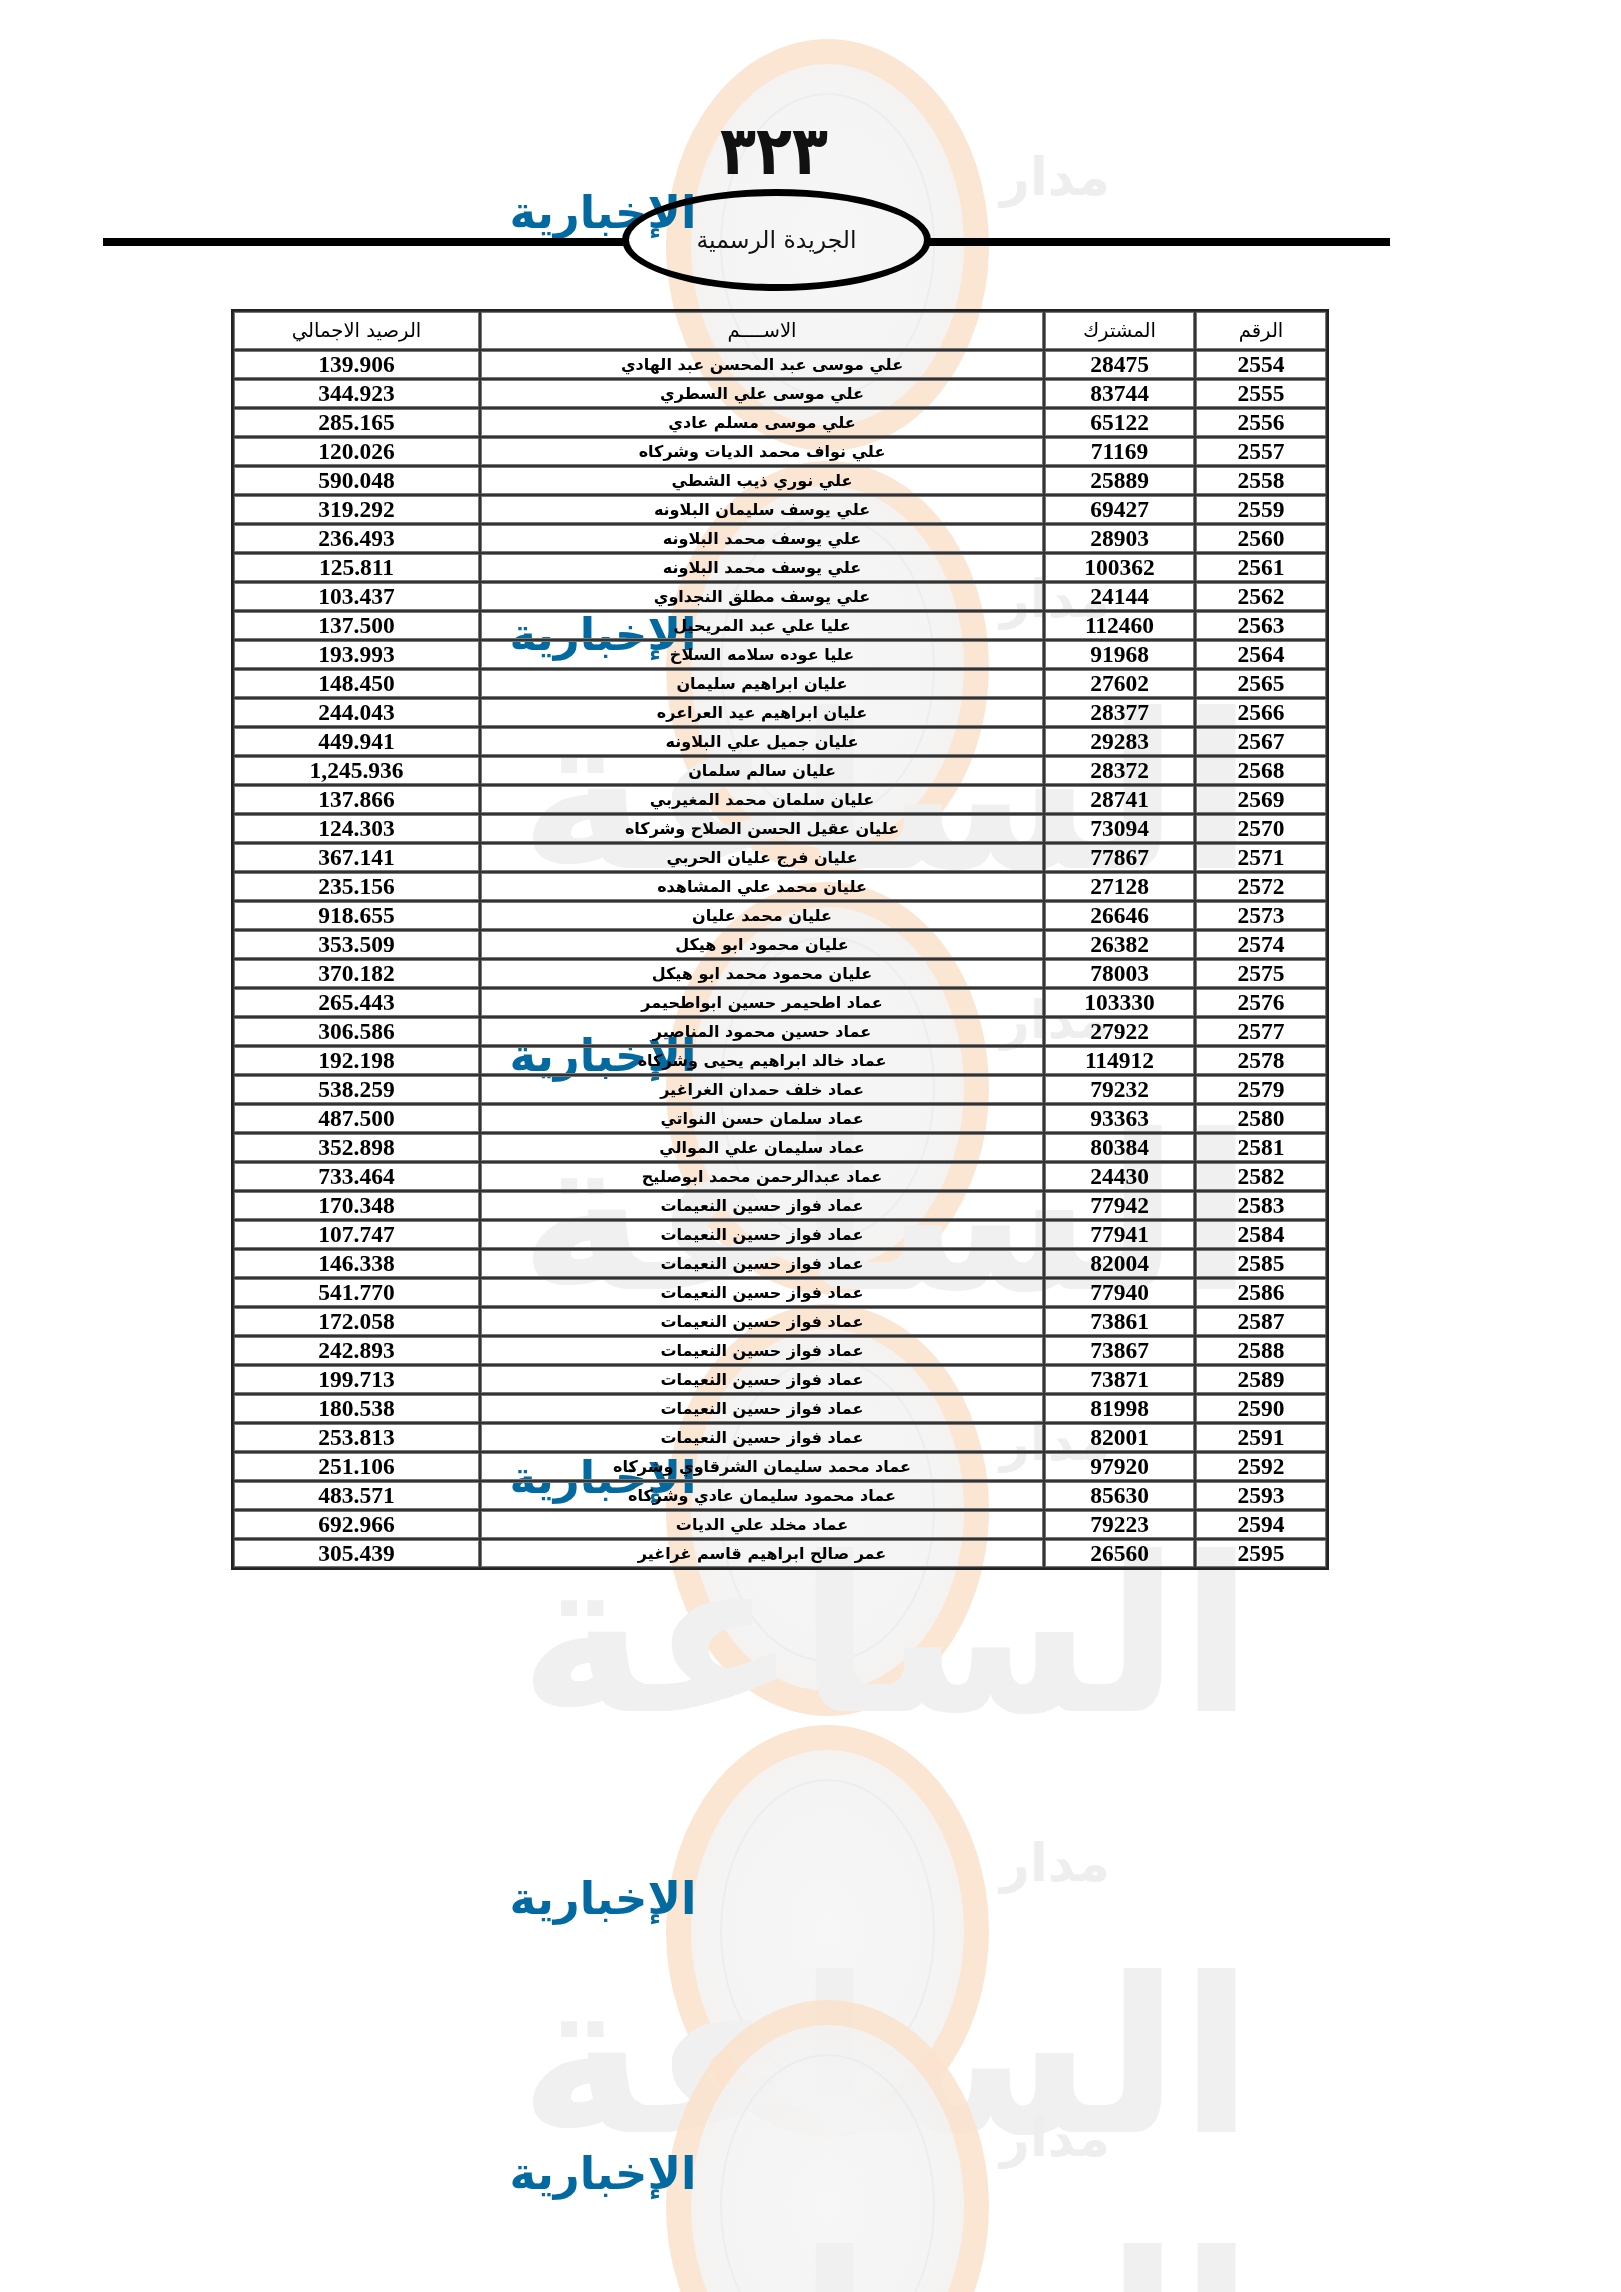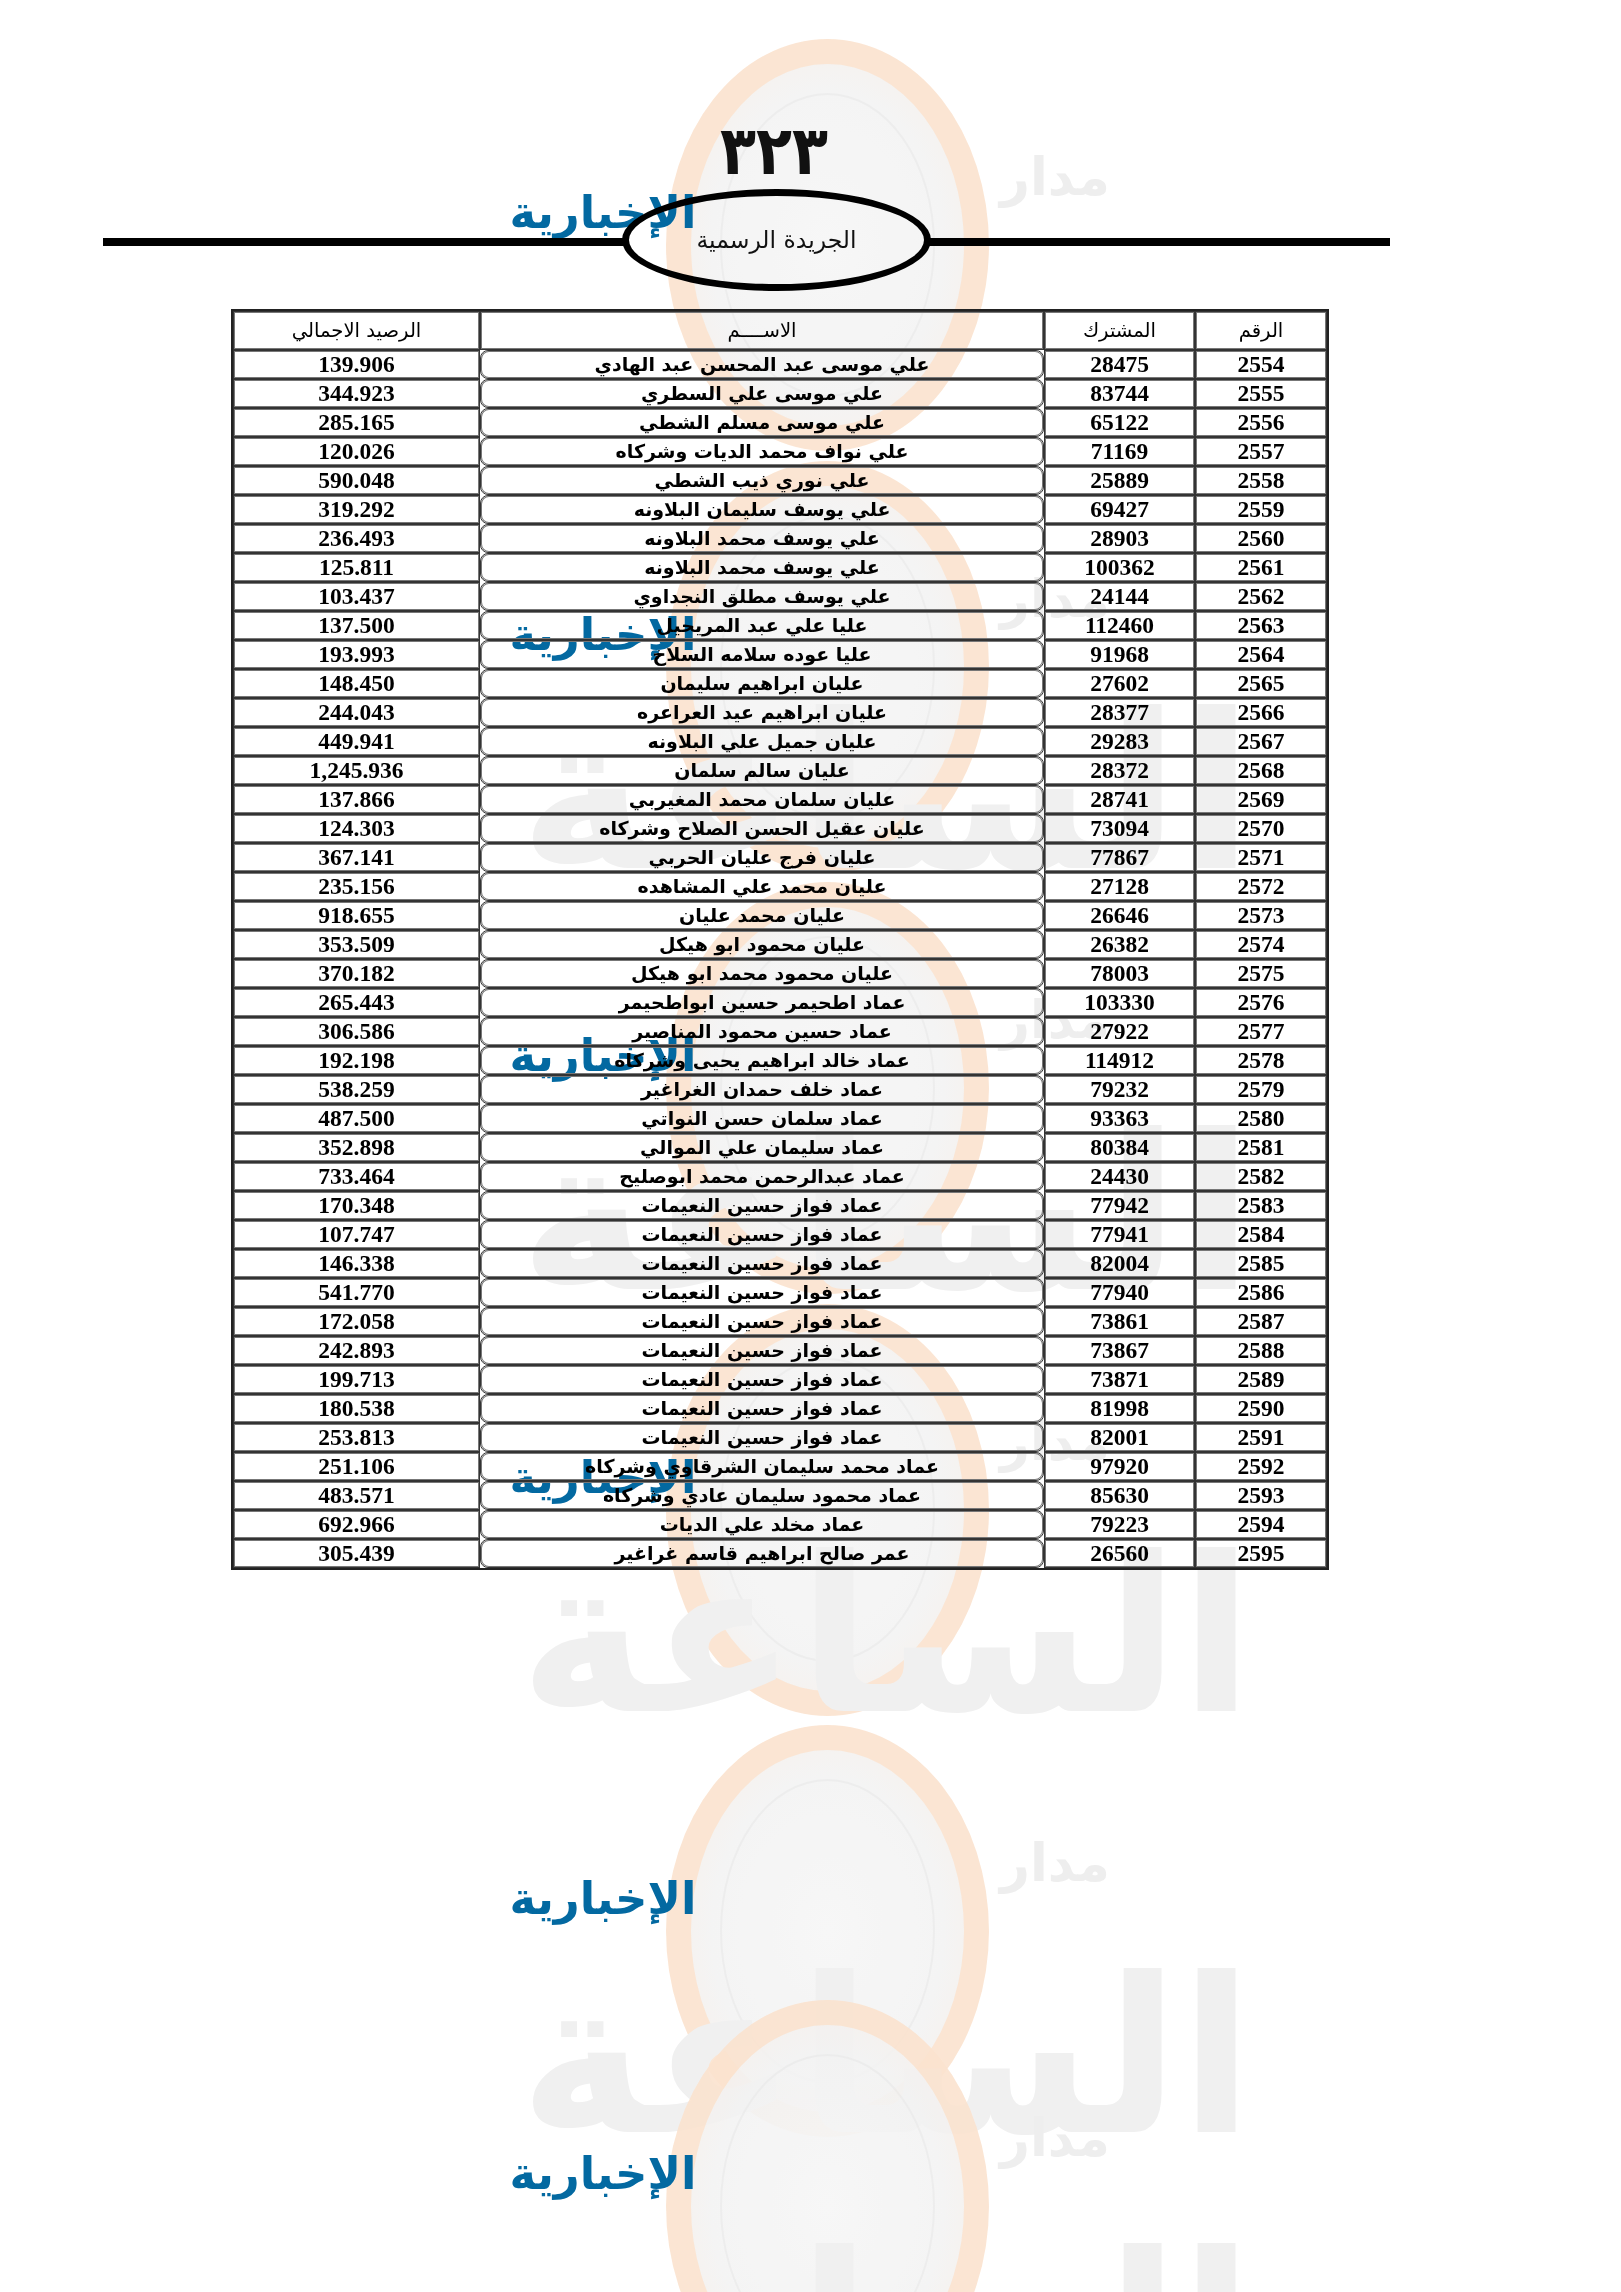--- a/index.html
+++ b/index.html
@@ -150,22 +150,21 @@
       font-size: 19.6px;
     }
     .ledger td {
       height: 27px;
       font-size: 23.5px;
       font-weight: bold;
       line-height: 25.5px;
     }
     .ledger td.name {
       font-family: "DejaVu Sans", sans-serif;
-      font-size: 19px;
-      border-radius: 8px;
+      font-size: 16px;
     }
     .col-serial { width: 130px; }
     .col-sub { width: 149px; margin-left: 8px; }
     .col-name { width: 562px; margin-top: 24px; }
     .col-bal { width: 245px; }
   </style>
 </head>
 <body>
 
 <div class="wm" style="top:39px;">
@@ -229,21 +228,21 @@
       </tr>
       <tr>
         <td>2555</td>
         <td>83744</td>
         <td class="name">علي موسى علي السطري</td>
         <td>344.923</td>
       </tr>
       <tr>
         <td>2556</td>
         <td>65122</td>
-        <td class="name">علي موسى مسلم الشطي</td>
+        <td class="name">علي موسى مسلم عادي</td>
         <td>285.165</td>
       </tr>
       <tr>
         <td>2557</td>
         <td>71169</td>
         <td class="name">علي نواف محمد الديات وشركاه</td>
         <td>120.026</td>
       </tr>
       <tr>
         <td>2558</td>

